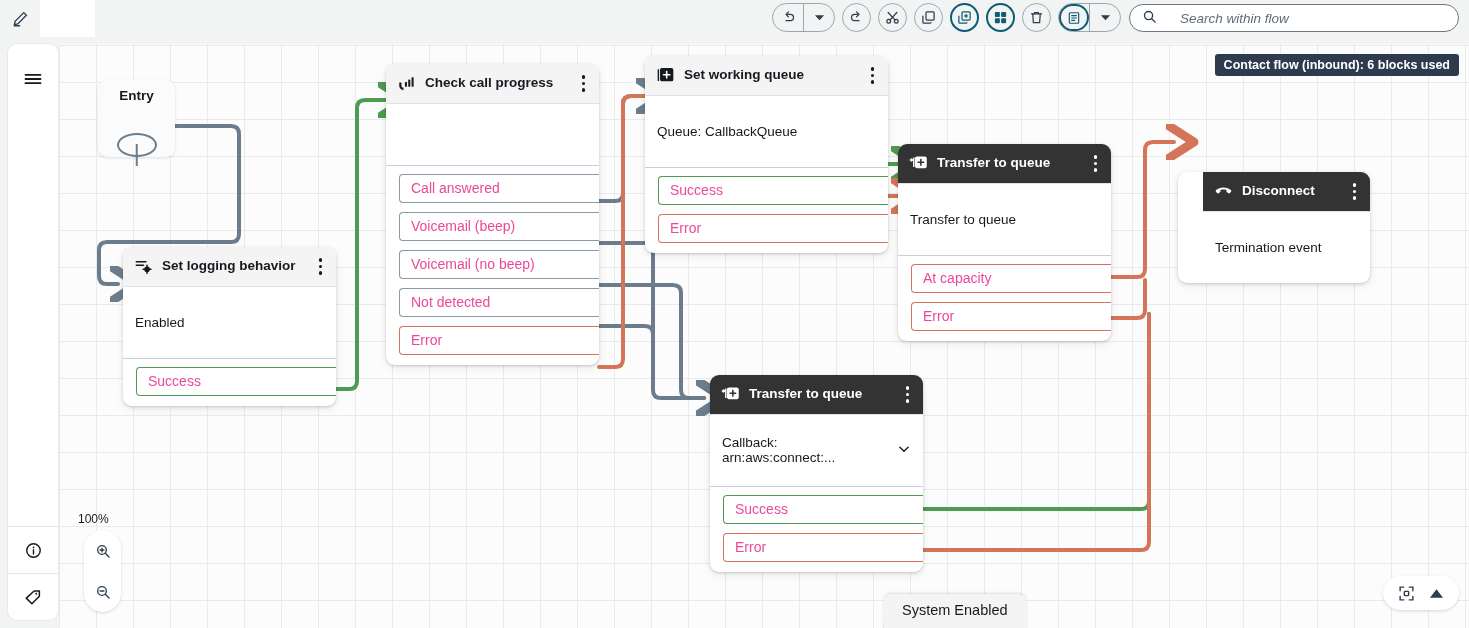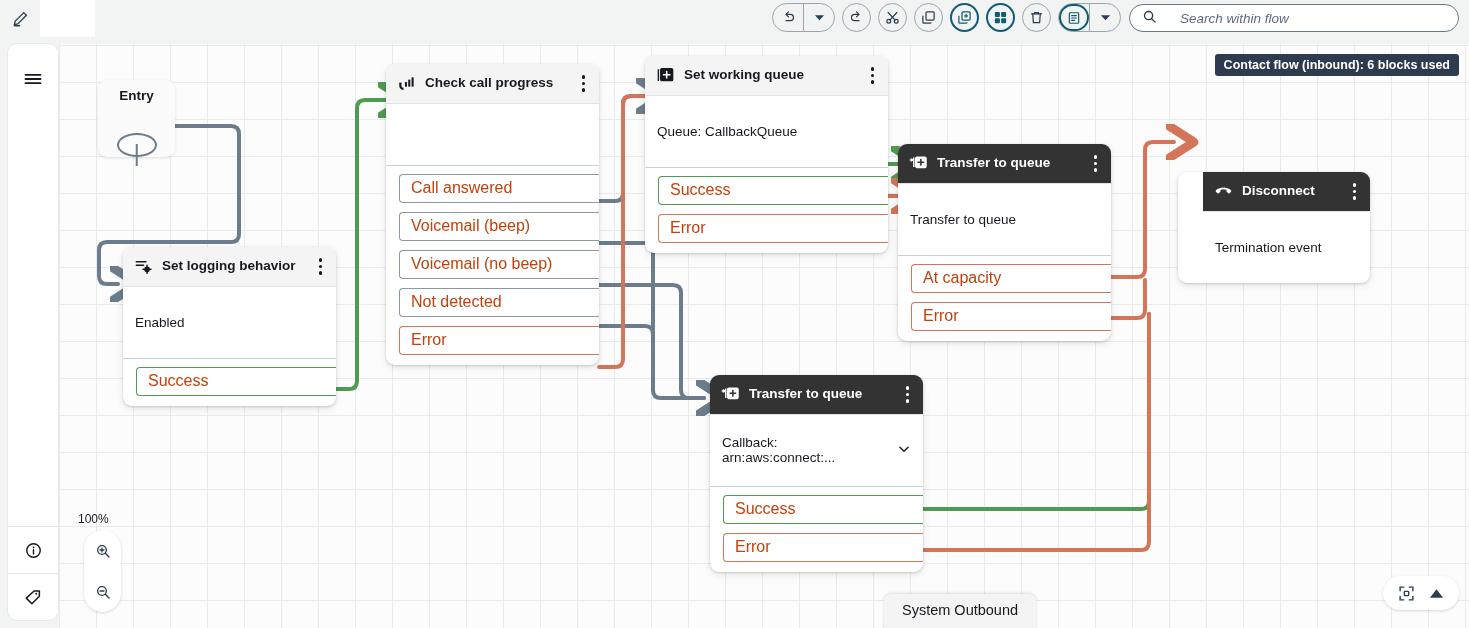--- a/index.html
+++ b/index.html
@@ -119,21 +119,21 @@
     display:flex; align-items:center; justify-content:space-between; gap:6px;
   }
   .node-body.tall { min-height:72px; }
   .node-body.empty { min-height:62px; padding:0; }
   .ports { border-top:1px solid #c9d1d8; padding:8px 0 10px 0; }
   .port {
     height:29px; margin:0 0 9px 13px;
     border:1px solid #8b98a5; border-left-width:1px;
     border-radius:4px 0 0 4px;
     display:flex; align-items:center; padding-left:11px;
-    font-size:16px; color:#c2410c; background:#ffffff;
+    font-size:14px; color:#ec4899; background:#ffffff;
     border-right:none;
   }
   .port:last-child { margin-bottom:0; }
   .port.success { border-color:#4f9b51; }
   .port.error   { border-color:#d4755a; }
 
   
   .entry-node {
     position:absolute;
     background:#fbfbfb; border-radius:9px;
@@ -582,16 +582,16 @@
     <div class="fit-btn">
       <svg width="15" height="13" viewBox="0 0 16 13">
           <polygon points="8,2 15,11 1,11" fill="currentColor"></polygon>
         </svg>
     </div>
   </div>
 
   <div class="sys-tab-l"></div>
   <div class="sys-tab-r"></div>
   <div class="sys-settings">
-    <span>System Outbound</span>
+    <span>System Enabled</span>
   </div>
 
 </div>
 
 </body></html>

